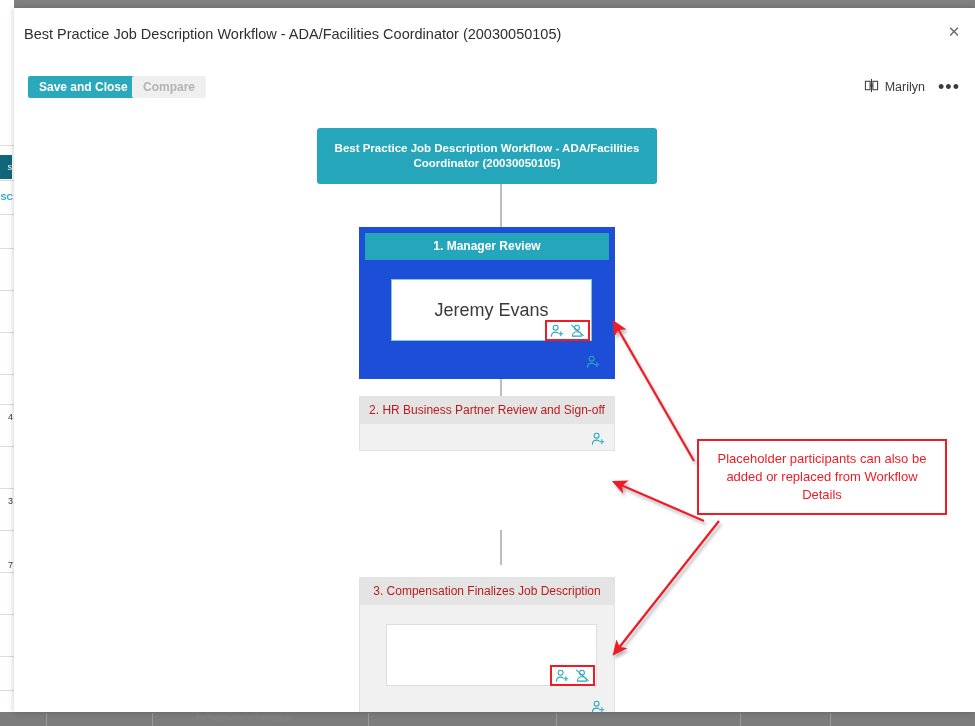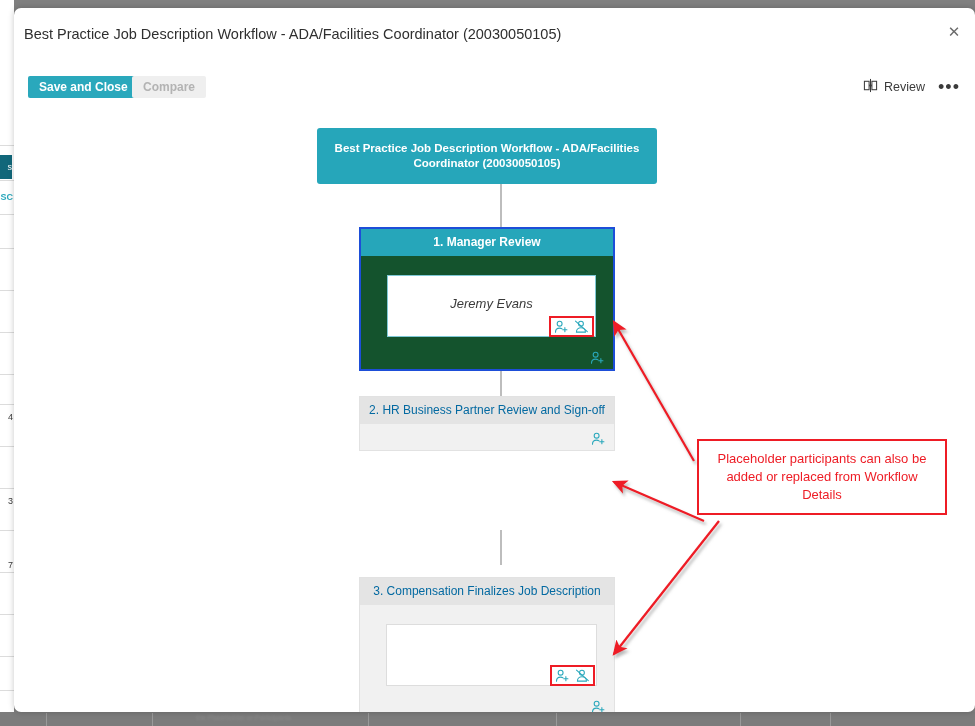--- a/index.html
+++ b/index.html
@@ -112,21 +112,20 @@
 
   
   .modal {
     position: absolute;
     left: 14px;
     top: 8px;
     width: 961px;
     height: 704px;
     background: #ffffff;
     box-shadow: 0 0 6px rgba(0,0,0,0.22);
-    border-radius: 7px;
   }
 
   .modal-title {
     position: absolute;
     left: 10px;
     top: 18px;
     font-size: 14.5px;
     color: #2f2f2f;
     white-space: nowrap;
   }
@@ -253,29 +252,29 @@
     width: 256px;
     box-sizing: border-box;
   }
   .step-body {
     background: #f1f1f1;
     border: 1px solid #e2e2e2;
     box-sizing: border-box;
     position: relative;
   }
   .step-active .step-body {
-    background: #14532d;
-    border: 2px solid #1d4ed8;
+    background: #1d4ed8;
+    border: 6px solid #1d4ed8;
   }
   .step-title {
     height: 27px;
     line-height: 27px;
     text-align: center;
     font-size: 12px;
-    color: #0369a1;
+    color: #b91c1c;
     background: #e4e4e4;
     white-space: nowrap;
     overflow: hidden;
   }
   .step-active .step-title {
     background: #26a6ba;
     color: #ffffff;
     font-weight: bold;
   }
 
@@ -289,23 +288,22 @@
   }
   .step-active .participant {
     border: 1px solid #7fc9d6;
   }
   .participant-name {
     position: absolute;
     left: 0;
     right: 0;
     top: 20px;
     text-align: center;
-    font-size: 13px;
+    font-size: 18px;
     color: #3a3a3a;
-    font-style: italic;
   }
   .participant-actions {
     position: absolute;
     right: 3px;
     bottom: 1px;
     display: flex;
     align-items: center;
     gap: 5px;
     padding: 1px 3px;
     outline: 2px solid #ee1c25;
@@ -414,21 +412,21 @@
 
       <div class="compare-btn">
         <span>
           <svg width="15" height="15" viewBox="0 0 16 16" fill="none" stroke="#3b3b3b" stroke-width="1.1">
             <rect x="1.5" y="3.5" width="5" height="9"></rect>
             <rect x="9.5" y="3.5" width="5" height="9"></rect>
             <line x1="8" y1="1" x2="8" y2="15"></line>
             <circle cx="8" cy="8" r="1.4" fill="#3b3b3b" stroke="none"></circle>
           </svg>
         </span>
-        <span>Review</span>
+        <span>Marilyn</span>
       </div>
 
       <div class="more-btn">•••</div>
     </div>
 
     <div class="canvas">
 
       <div class="wf-header">Best Practice Job Description Workflow - ADA/Facilities Coordinator (20030050105)</div>
 
       <div class="connector" style="top:75px;height:43px"></div>

